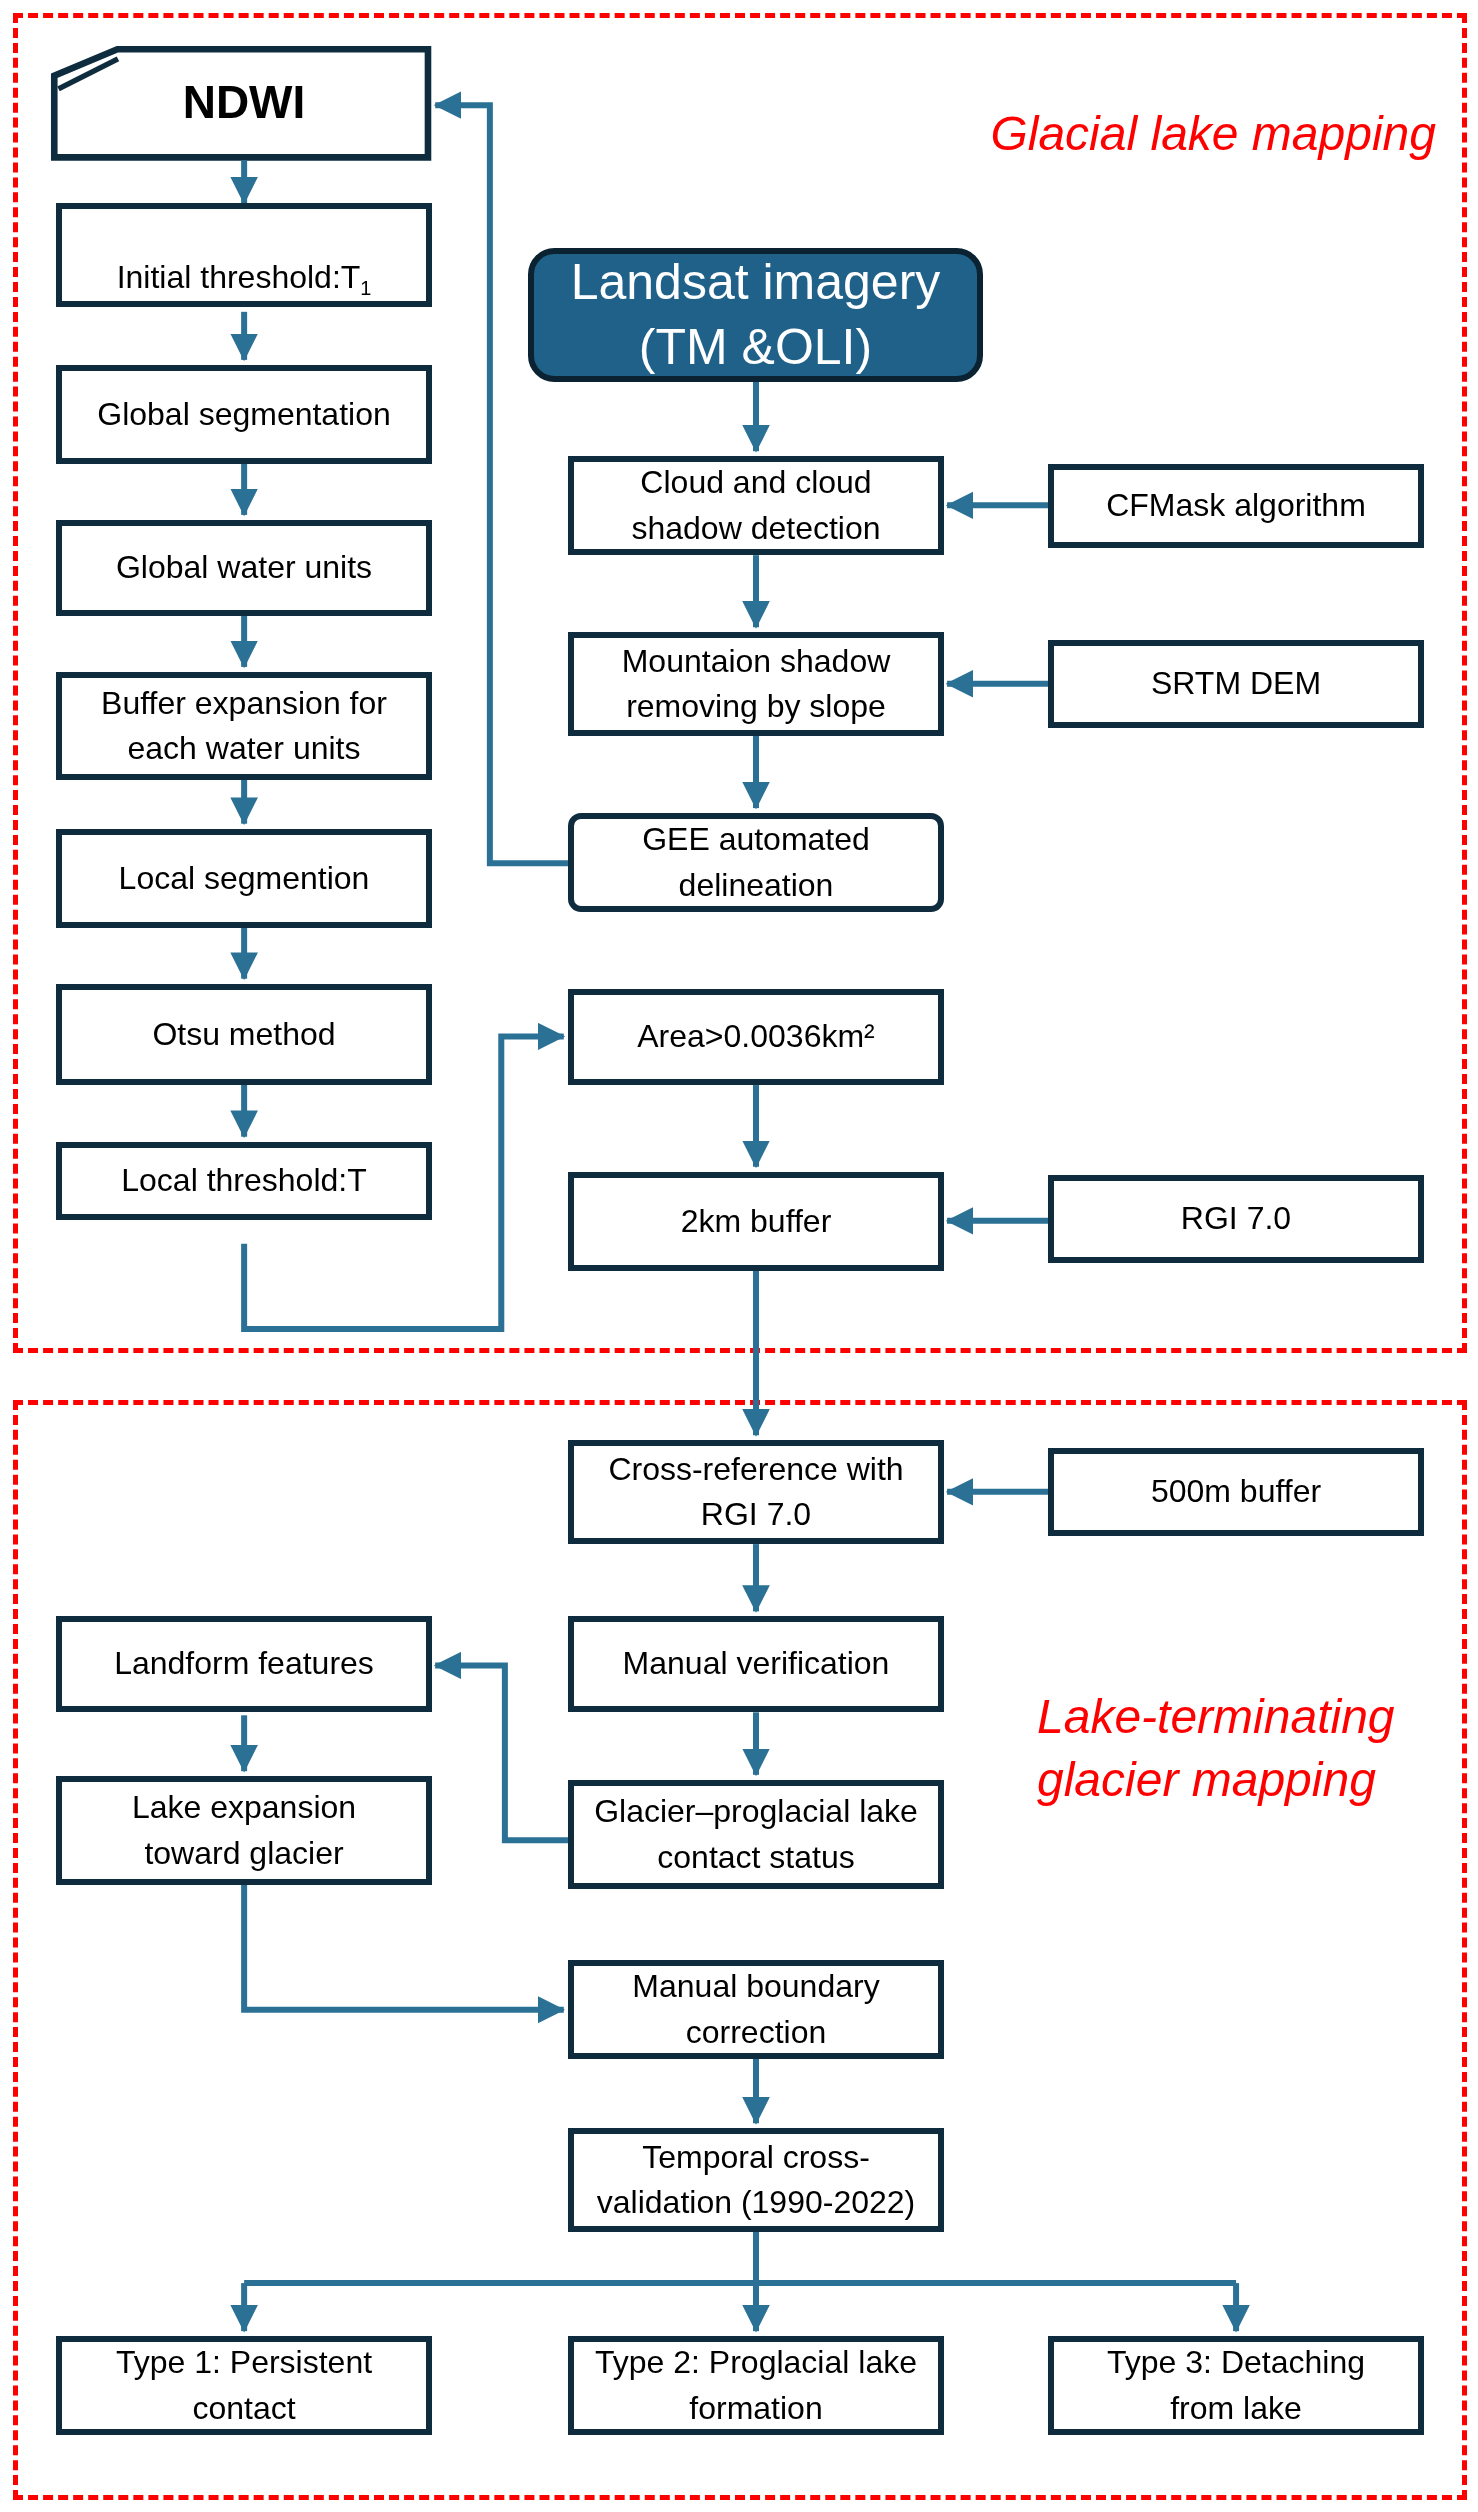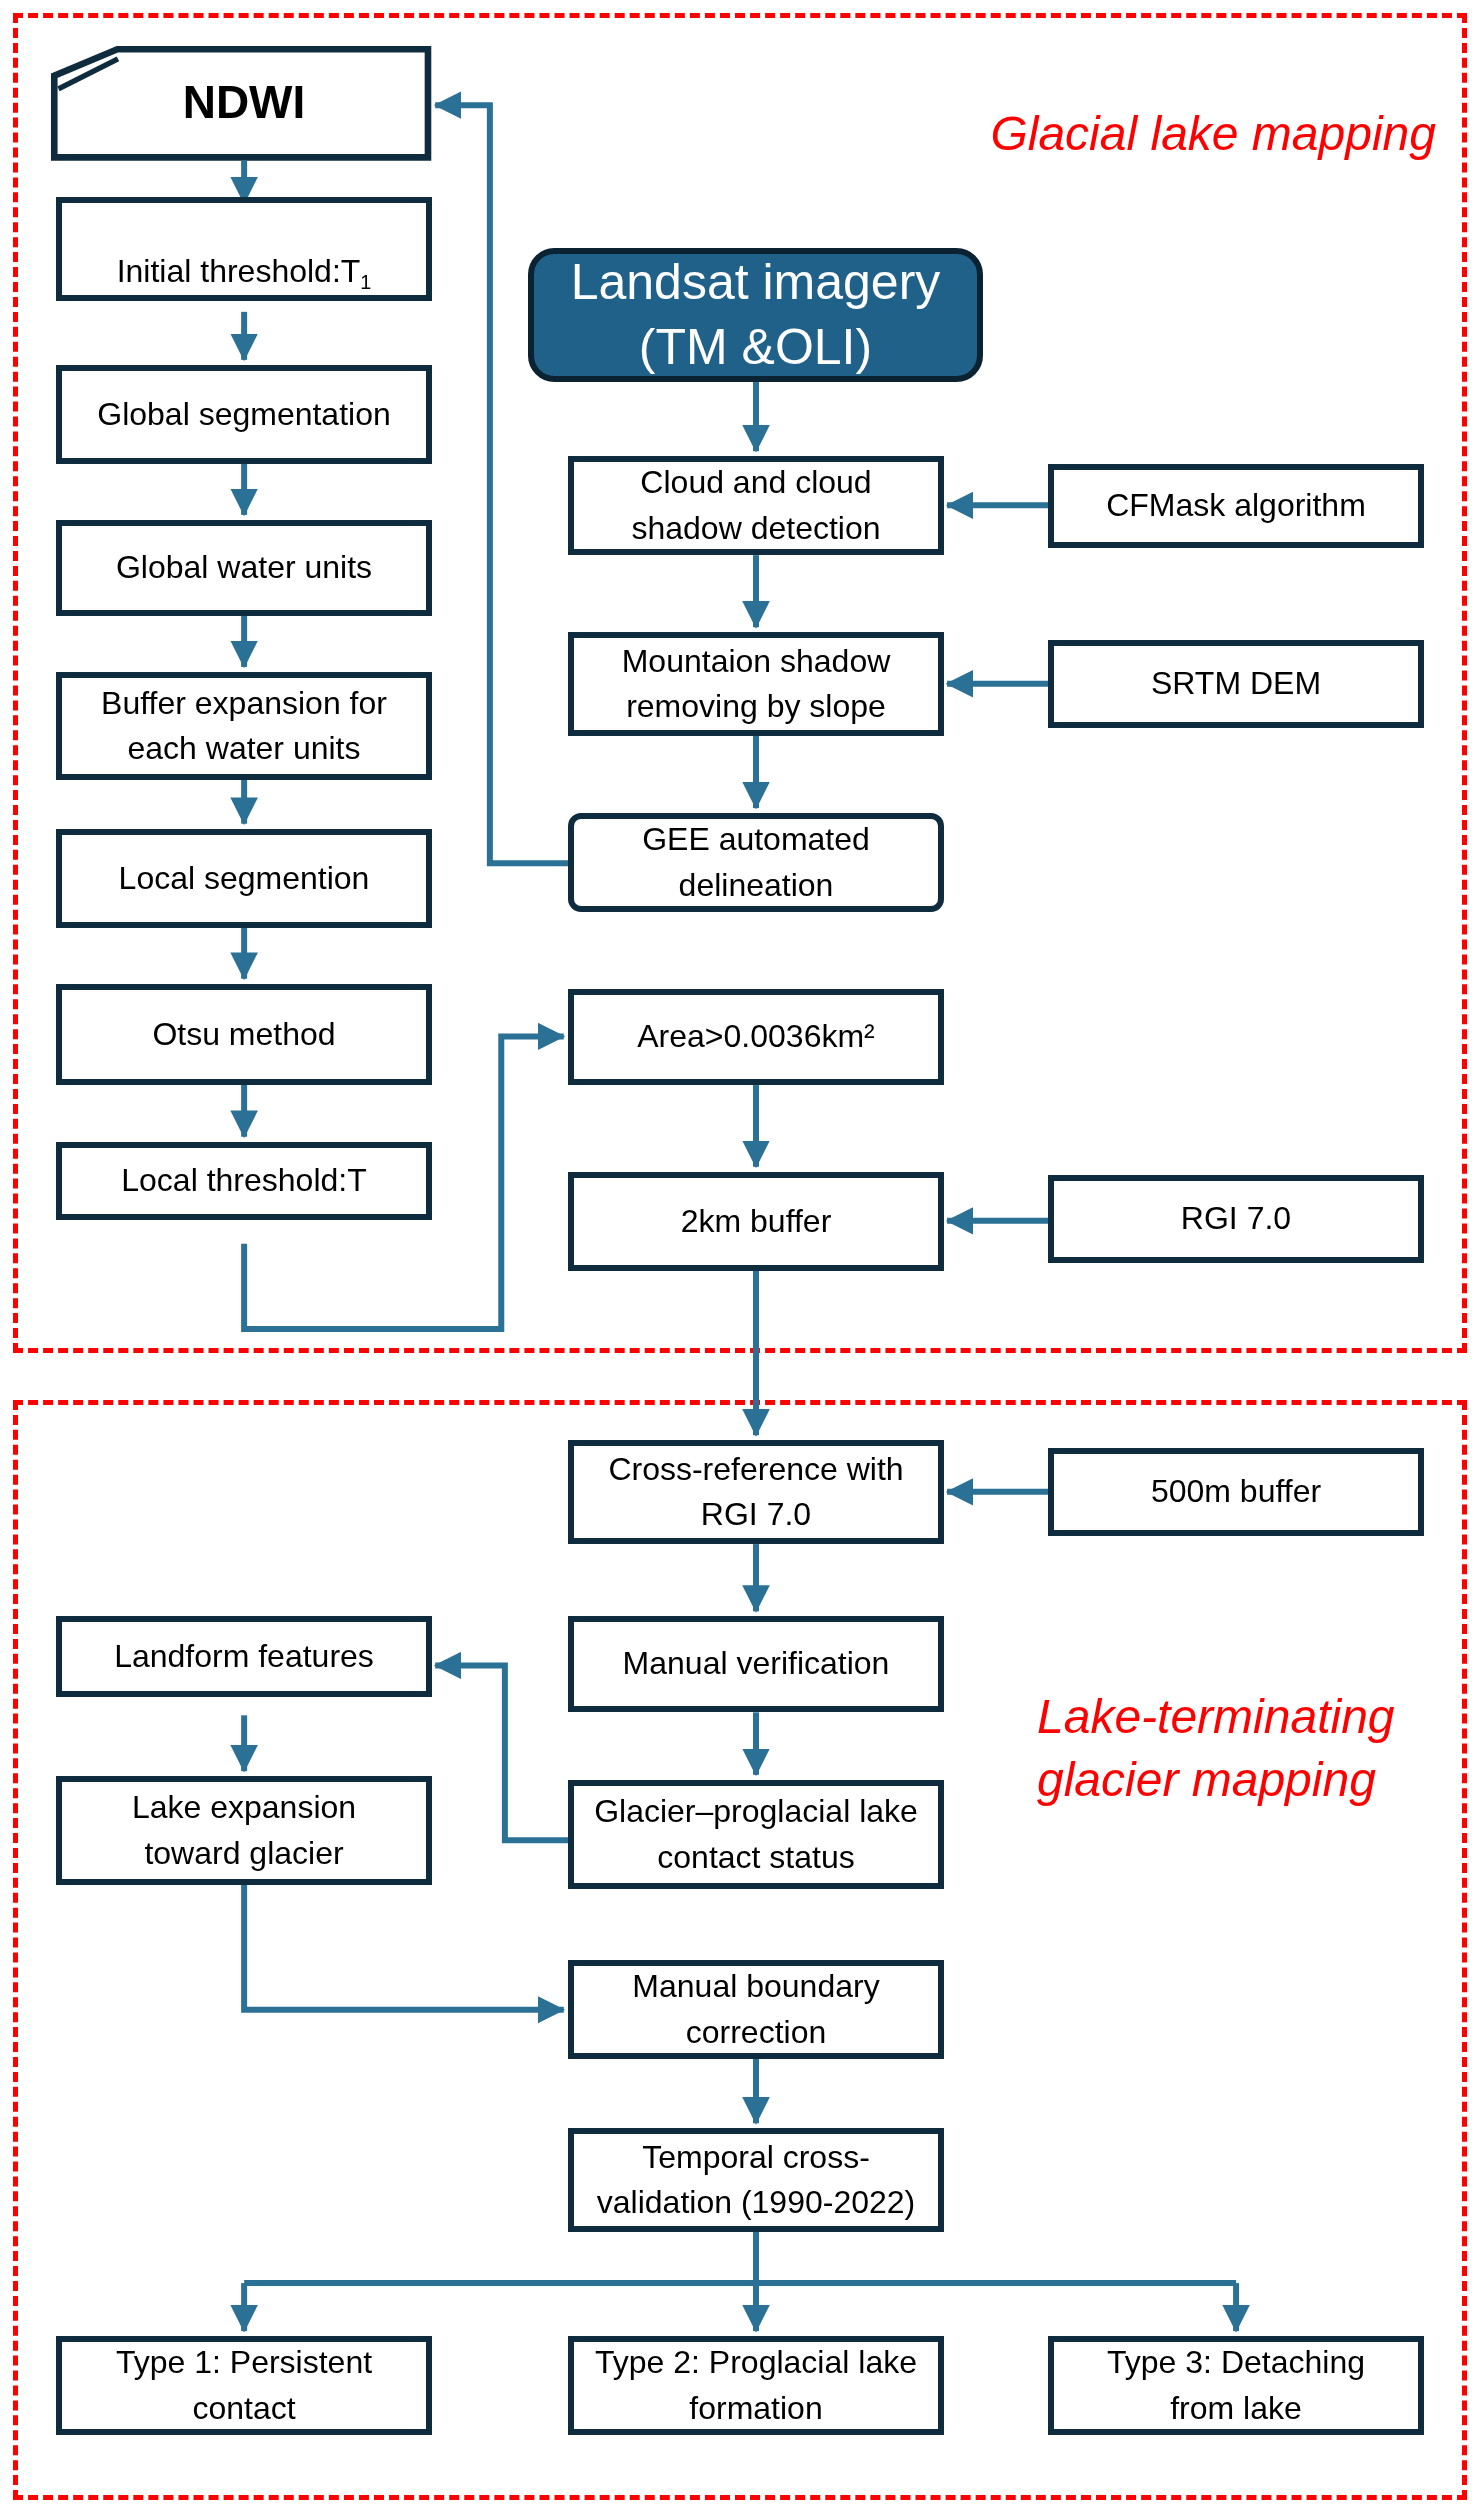--- a/index.html
+++ b/index.html
@@ -46,21 +46,21 @@
     text-align:center;
     font-size:32px;line-height:1.42;color:#000000;
     white-space:pre-line;
   }
   .nb sub{font-size:0.62em;line-height:0;}
   #n-ndwi-text{
     left:56px;top:49px;width:376px;height:108px;
     border:none;background:transparent;
     font-weight:bold;font-size:46px;
   }
-  #n-initial{left:56px;top:197px;width:376px;height:104px;}
+  #n-initial{left:56px;top:203px;width:376px;height:104px;}
   #n-gseg{left:56px;top:365px;width:376px;height:99px;}
   #n-gwater{left:56px;top:520px;width:376px;height:96px;}
   #n-bufexp{left:56px;top:672px;width:376px;height:108px;}
   #n-lseg{left:56px;top:829px;width:376px;height:99px;}
   #n-otsu{left:56px;top:984px;width:376px;height:101px;}
   #n-lthresh{left:56px;top:1142px;width:376px;height:78px;}
   #n-landsat{
     left:528px;top:248px;width:455px;height:134px;
     border-radius:26.4px;border-color:#0a2231;
     background:var(--landsat-fill,#1f6189);
@@ -69,21 +69,21 @@
   #n-cloud{left:568px;top:456px;width:376px;height:99px;}
   #n-cfmask{left:1048px;top:464px;width:376px;height:84px;}
   #n-mountain{left:568px;top:632px;width:376px;height:104px;}
   #n-srtm{left:1048px;top:640px;width:376px;height:88px;}
   #n-gee{left:568px;top:813px;width:376px;height:99px;border-radius:13px;}
   #n-area{left:568px;top:989px;width:376px;height:96px;}
   #n-2km{left:568px;top:1172px;width:376px;height:99px;}
   #n-rgi{left:1048px;top:1175px;width:376px;height:88px;}
   #n-crossref{left:568px;top:1440px;width:376px;height:104px;}
   #n-500m{left:1048px;top:1448px;width:376px;height:88px;}
-  #n-landform{left:56px;top:1616px;width:376px;height:81px;}
+  #n-landform{left:56px;top:1616px;width:376px;height:96px;}
   #n-manver{left:568px;top:1616px;width:376px;height:96px;}
   #n-lakeexp{left:56px;top:1776px;width:376px;height:109px;}
   #n-glacontact{left:568px;top:1780px;width:376px;height:109px;}
   #n-manbound{left:568px;top:1960px;width:376px;height:99px;}
   #n-temporal{left:568px;top:2128px;width:376px;height:104px;}
   #n-type1{left:56px;top:2336px;width:376px;height:99px;}
   #n-type2{left:568px;top:2336px;width:376px;height:99px;}
   #n-type3{left:1048px;top:2336px;width:376px;height:99px;}
 </style>
 </head>

